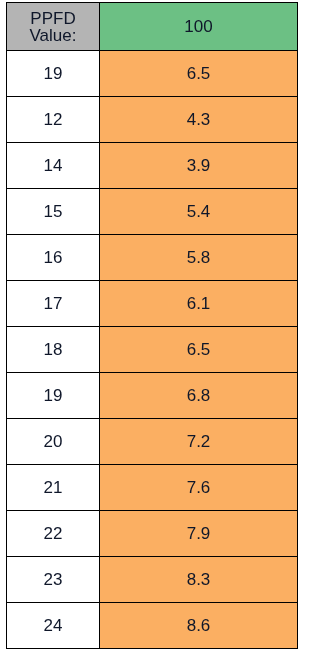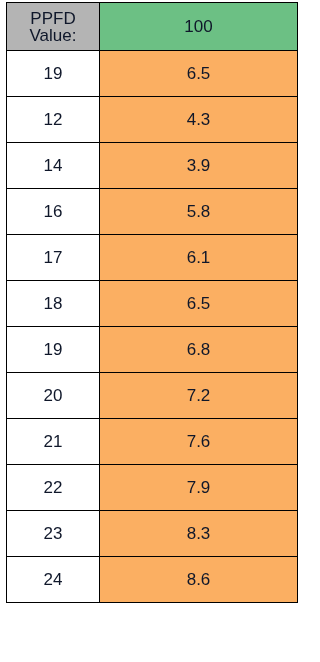--- a/index.html
+++ b/index.html
@@ -96,20 +96,24 @@
         </tr>
         <tr class="data-row">
           <td class="hours-cell">12</td>
           <td class="dli-cell">4.3</td>
         </tr>
         <tr class="data-row">
           <td class="hours-cell">14</td>
           <td class="dli-cell">3.9</td>
         </tr>
         <tr class="data-row">
+          <td class="hours-cell">15</td>
+          <td class="dli-cell">5.4</td>
+        </tr>
+        <tr class="data-row">
           <td class="hours-cell">16</td>
           <td class="dli-cell">5.8</td>
         </tr>
         <tr class="data-row">
           <td class="hours-cell">17</td>
           <td class="dli-cell">6.1</td>
         </tr>
         <tr class="data-row">
           <td class="hours-cell">18</td>
           <td class="dli-cell">6.5</td>

